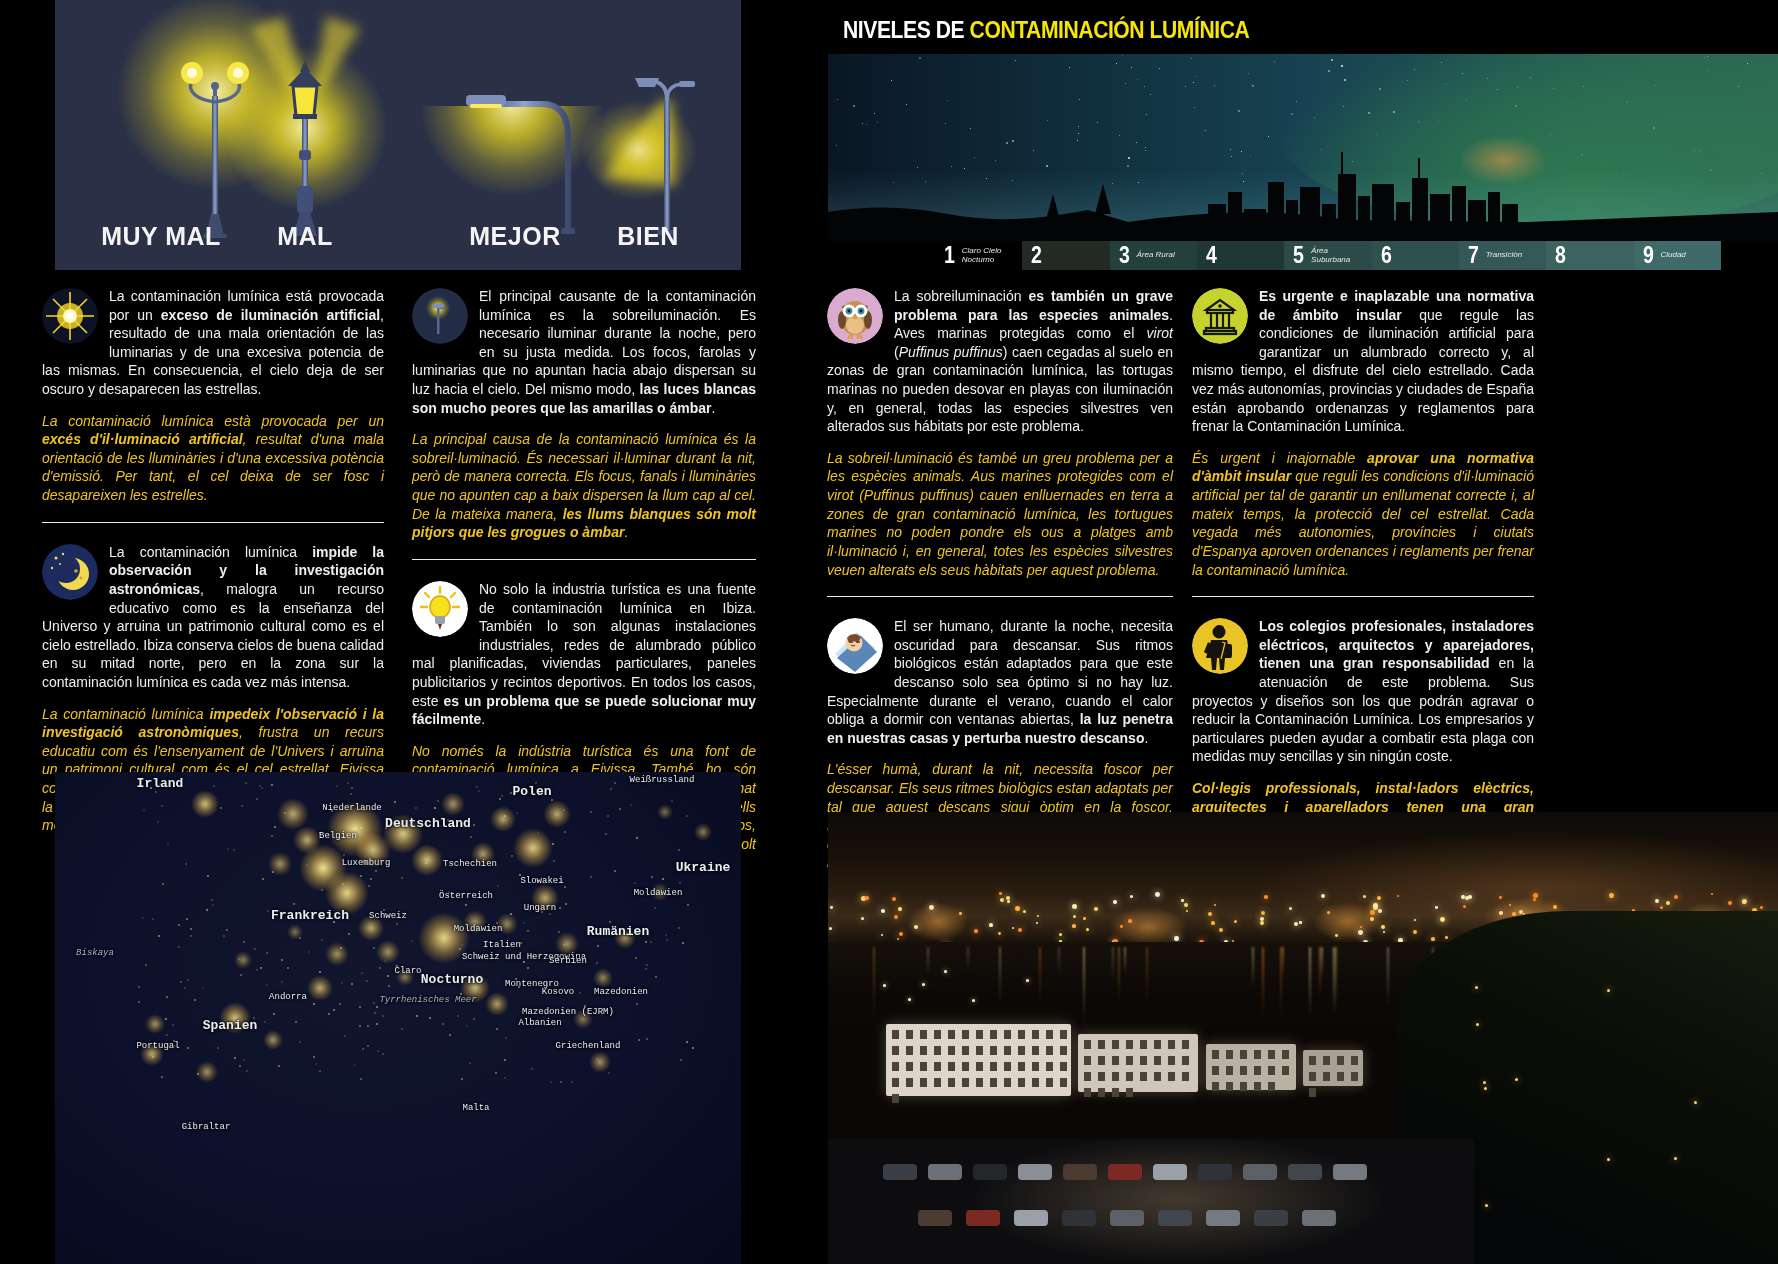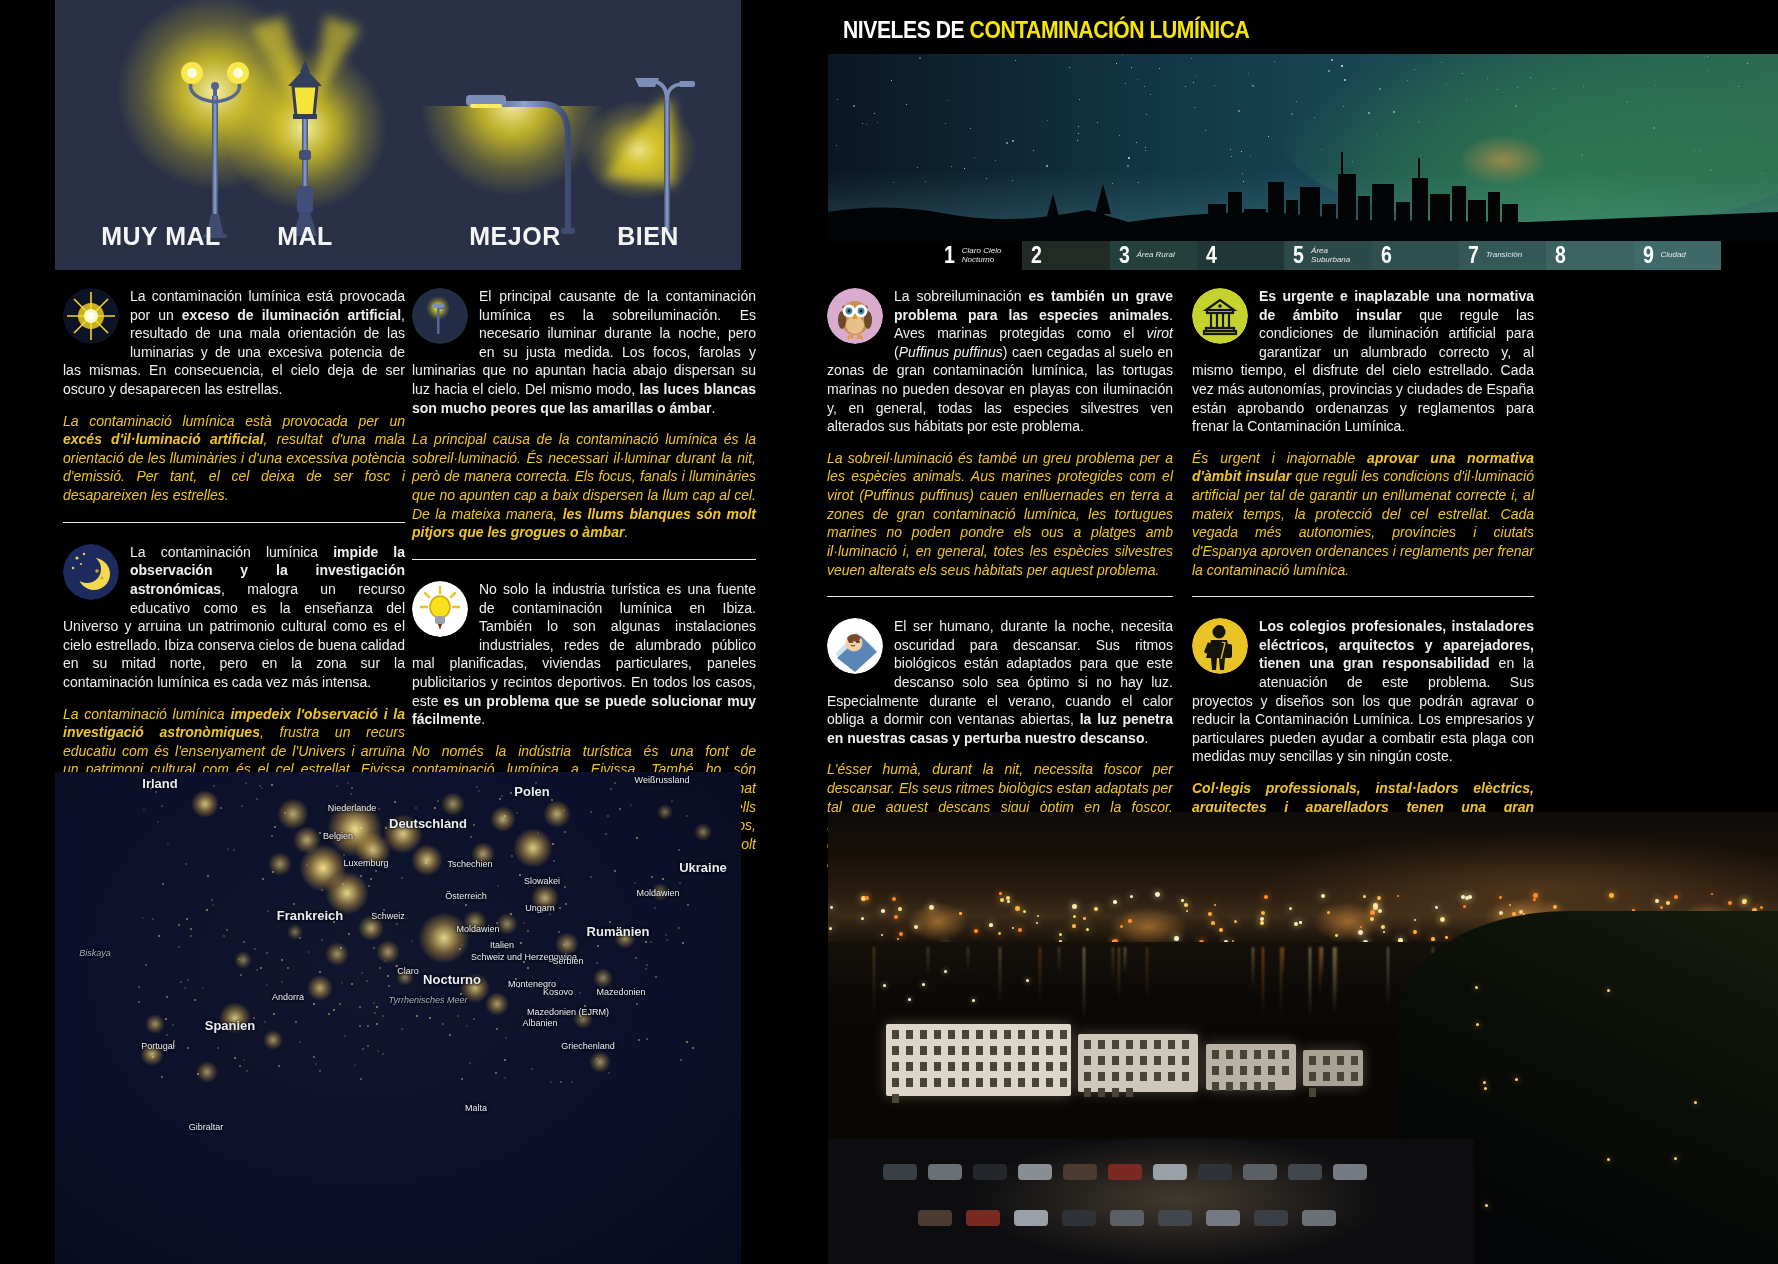--- a/index.html
+++ b/index.html
@@ -33,30 +33,30 @@
   .seg:nth-child(2){background:#222a25;}
   .seg:nth-child(3){background:#24403c;}
   .seg:nth-child(4){background:#1f3736;}
   .seg:nth-child(5){background:#2c4a49;}
   .seg:nth-child(6){background:#2e504f;}
   .seg:nth-child(7){background:#335857;}
   .seg:nth-child(8){background:#3c6362;}
   .seg:nth-child(9){background:#406a69;}
   
   .col{position:absolute;top:287px;color:#efefef;font-size:14px;line-height:1.33;text-align:justify;}
-  #col1{left:63px;width:342px;}  #col2{left:412px;width:344px;}
+  #col1{left:42px;width:342px;}  #col2{left:412px;width:344px;}
   #col3{left:827px;width:346px;} #col4{left:1192px;width:342px;}
   .col p{margin:0 0 13px;}
   .cat{color:#f0c41f;font-style:italic;}
   .b{font-weight:bold;} .i{font-style:italic;}
   .icon{float:left;width:56px;height:56px;border-radius:50%;margin:1px 11px 4px 0;overflow:hidden;}
   .divider{clear:both;border-top:1.5px solid #e9e9e9;margin:17px 0 20px;}
   
   .euromap{position:absolute;left:55px;top:772px;width:686px;height:492px;overflow:hidden;
-           background:radial-gradient(ellipse at 45% 40%,#11162e 0%,#0c102a 55%,#070a1d 100%);}
+           background:radial-gradient(ellipse at 45% 40%,#11162e 0%,#0c102a 55%,#070a1d 100%);font-family:Liberation Mono, monospace;}
   .blob{position:absolute;border-radius:50%;}
   .maplabel{position:absolute;transform:translateX(-50%);color:#e9edf4;font-size:9px;
             text-shadow:0 0 3px #000,0 0 3px #000;white-space:nowrap;}
   .maplabel.big{font-size:13px;font-weight:bold;}
   .maplabel.it{font-style:italic;color:#aab2c4;font-weight:normal;}
   
   .photo{position:absolute;left:828px;top:812px;width:950px;height:452px;overflow:hidden;background:#0b0806;}
   .photo .p-sky{position:absolute;inset:0;height:130px;
      background:linear-gradient(180deg,#0d0a08 0%,#191109 35%,#2a1c10 62%,#3a2a18 80%,#1a120b 100%);}
   .photo .p-skyglow{position:absolute;left:45%;top:20px;width:60%;height:110px;border-radius:50%;

